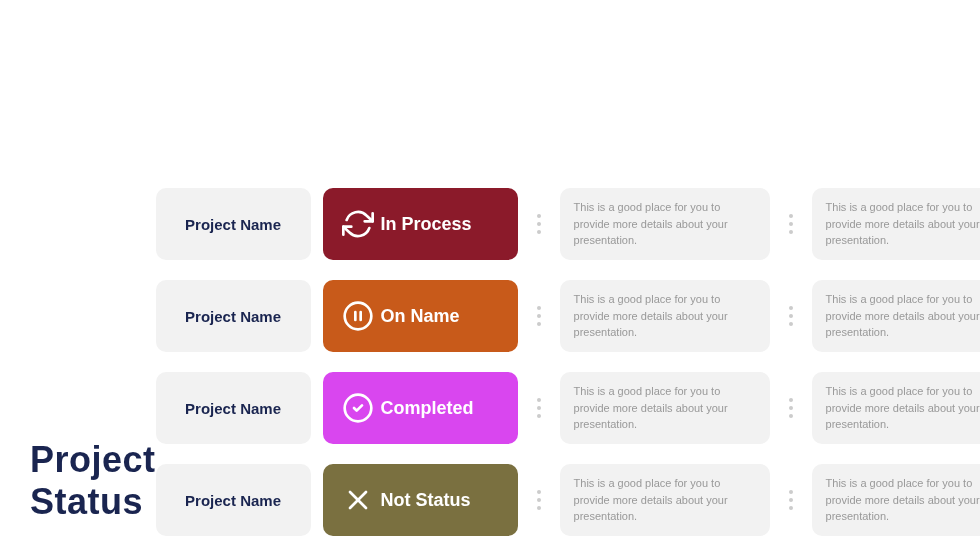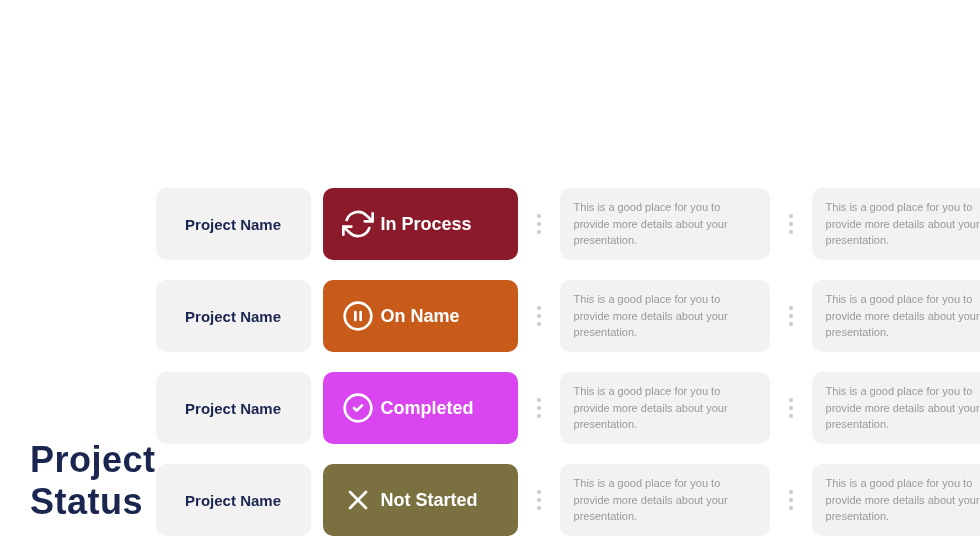--- a/index.html
+++ b/index.html
@@ -227,21 +227,21 @@
   </div>
       <div class="row">
     <div class="project-name-box">Project Name</div>
     <div class="status-box not-started">
       <div class="status-icon">
             <svg viewBox="0 0 24 24" stroke="#fff" fill="none" stroke-width="2.5" stroke-linecap="round" stroke-linejoin="round">
       <line x1="18" y1="6" x2="6" y2="18"></line>
       <line x1="6" y1="6" x2="18" y2="18"></line>
     </svg>
           </div>
-      <span>Not Started</span>
+      <span>Not Status</span>
     </div>
     <div class="connector">
       <div class="connector-dots">
         <div class="dot"></div>
         <div class="dot"></div>
         <div class="dot"></div>
       </div>
     </div>
     <div class="detail-box">
       <span class="detail-text">This is a good place for you to provide more details about your presentation.</span>

